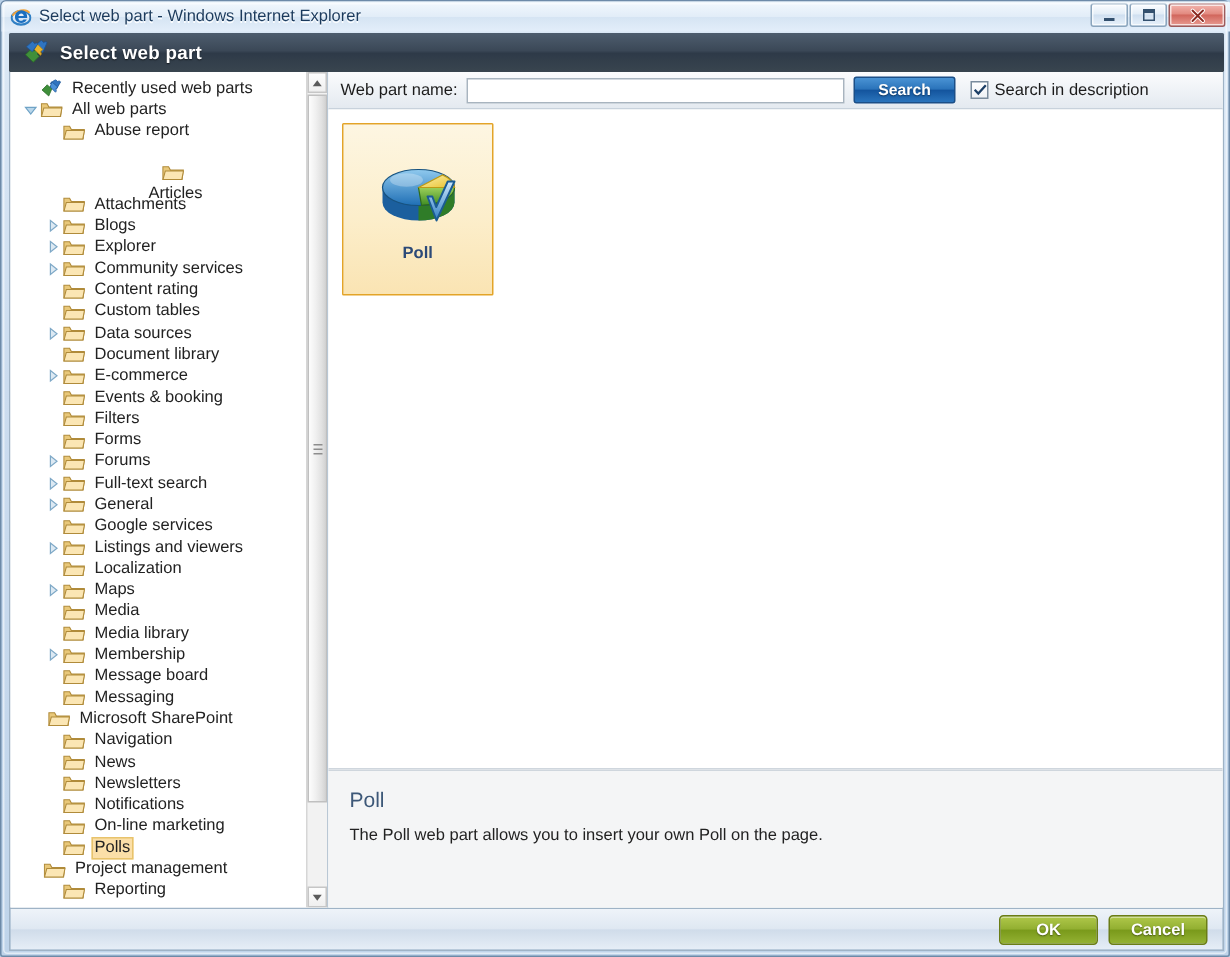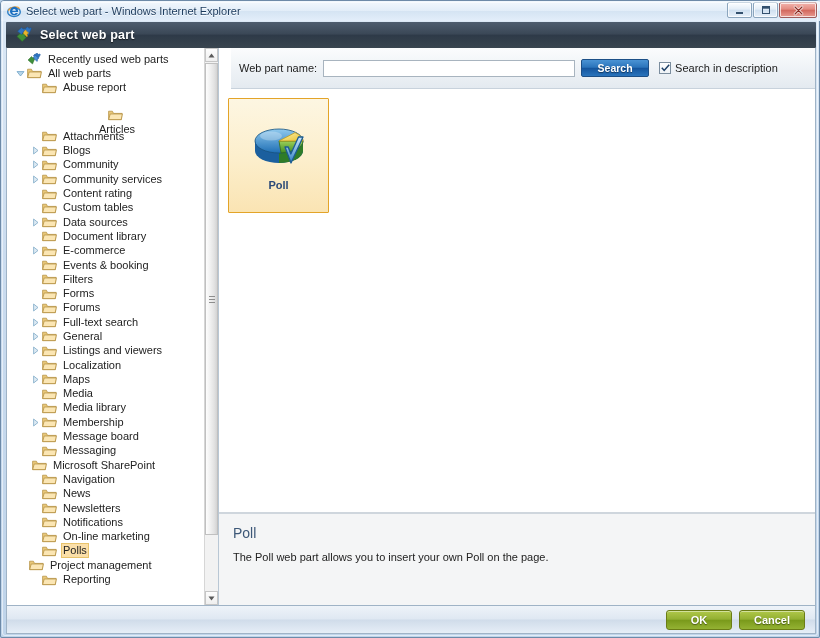--- a/index.html
+++ b/index.html
@@ -160,26 +160,25 @@
   
   #right-panel {
     position: relative;
     flex: 1 1 auto;
     display: flex; flex-direction: column;
     background: #ffffff;
   }
 
   
   #searchbar {
-    height: 41px;
+    height: 25px;
     background: linear-gradient(180deg,#fbfcfd 0%,#eef2f6 55%,#e4eaf0 100%);
     border-bottom: 1px solid #c8d2dc;
     display: flex; align-items: center;
     padding: 0 8px;
-    margin-left: 12px;
   }
   #search-label { font-size: 11px; color: #1c1c1c; margin-right: 6px; }
   #search-input {
     width: 252px; height: 17px;
     border: 1px solid #a8b4bf;
     background: #ffffff;
     font-size: 11px;
     padding: 0 3px;
     color: #222;
     outline: none;
@@ -384,21 +383,21 @@
               <svg width="9" height="9" viewBox="0 0 9 9">
                 <path d="M2.6 1 L7 4.5 L2.6 8 Z" fill="#dce9f3" stroke="#7fa9c7" stroke-width=".8"></path>
               </svg>
             </span>
             <span class="node-icon">
               <svg width="15" height="12" viewBox="0 0 15 12">
                 <path d="M0.6 2.2 L0.6 10.6 L13.4 10.6 L14.2 4.4 L5.6 4.4 L4.4 2.2 Z" fill="#e9c87a" stroke="#b08b3a" stroke-width=".7"></path>
                 <path d="M2.2 5.0 L14.3 5.0 L13.2 10.6 L0.7 10.6 Z" fill="#fbe6b4" stroke="#b08b3a" stroke-width=".7"></path>
               </svg>
             </span>
-            <span class="node-label">Community</span>
+            <span class="node-label">Explorer</span>
           </div>
           <div class="tree-row" style="padding-left: 22px;">
             <span class="twisty">
               <svg width="9" height="9" viewBox="0 0 9 9">
                 <path d="M2.6 1 L7 4.5 L2.6 8 Z" fill="#dce9f3" stroke="#7fa9c7" stroke-width=".8"></path>
               </svg>
             </span>
             <span class="node-icon">
               <svg width="15" height="12" viewBox="0 0 15 12">
                 <path d="M0.6 2.2 L0.6 10.6 L13.4 10.6 L14.2 4.4 L5.6 4.4 L4.4 2.2 Z" fill="#e9c87a" stroke="#b08b3a" stroke-width=".7"></path>
@@ -529,20 +528,30 @@
                 <path d="M2.6 1 L7 4.5 L2.6 8 Z" fill="#dce9f3" stroke="#7fa9c7" stroke-width=".8"></path>
               </svg>
             </span>
             <span class="node-icon">
               <svg width="15" height="12" viewBox="0 0 15 12">
                 <path d="M0.6 2.2 L0.6 10.6 L13.4 10.6 L14.2 4.4 L5.6 4.4 L4.4 2.2 Z" fill="#e9c87a" stroke="#b08b3a" stroke-width=".7"></path>
                 <path d="M2.2 5.0 L14.3 5.0 L13.2 10.6 L0.7 10.6 Z" fill="#fbe6b4" stroke="#b08b3a" stroke-width=".7"></path>
               </svg>
             </span>
             <span class="node-label">General</span>
+          </div>
+          <div class="tree-row" style="padding-left: 22px;">
+            <span class="twisty"></span>
+            <span class="node-icon">
+              <svg width="15" height="12" viewBox="0 0 15 12">
+                <path d="M0.6 2.2 L0.6 10.6 L13.4 10.6 L14.2 4.4 L5.6 4.4 L4.4 2.2 Z" fill="#e9c87a" stroke="#b08b3a" stroke-width=".7"></path>
+                <path d="M2.2 5.0 L14.3 5.0 L13.2 10.6 L0.7 10.6 Z" fill="#fbe6b4" stroke="#b08b3a" stroke-width=".7"></path>
+              </svg>
+            </span>
+            <span class="node-label">Google services</span>
           </div>
           <div class="tree-row" style="padding-left: 22px;">
             <span class="twisty">
               <svg width="9" height="9" viewBox="0 0 9 9">
                 <path d="M2.6 1 L7 4.5 L2.6 8 Z" fill="#dce9f3" stroke="#7fa9c7" stroke-width=".8"></path>
               </svg>
             </span>
             <span class="node-icon">
               <svg width="15" height="12" viewBox="0 0 15 12">
                 <path d="M0.6 2.2 L0.6 10.6 L13.4 10.6 L14.2 4.4 L5.6 4.4 L4.4 2.2 Z" fill="#e9c87a" stroke="#b08b3a" stroke-width=".7"></path>

